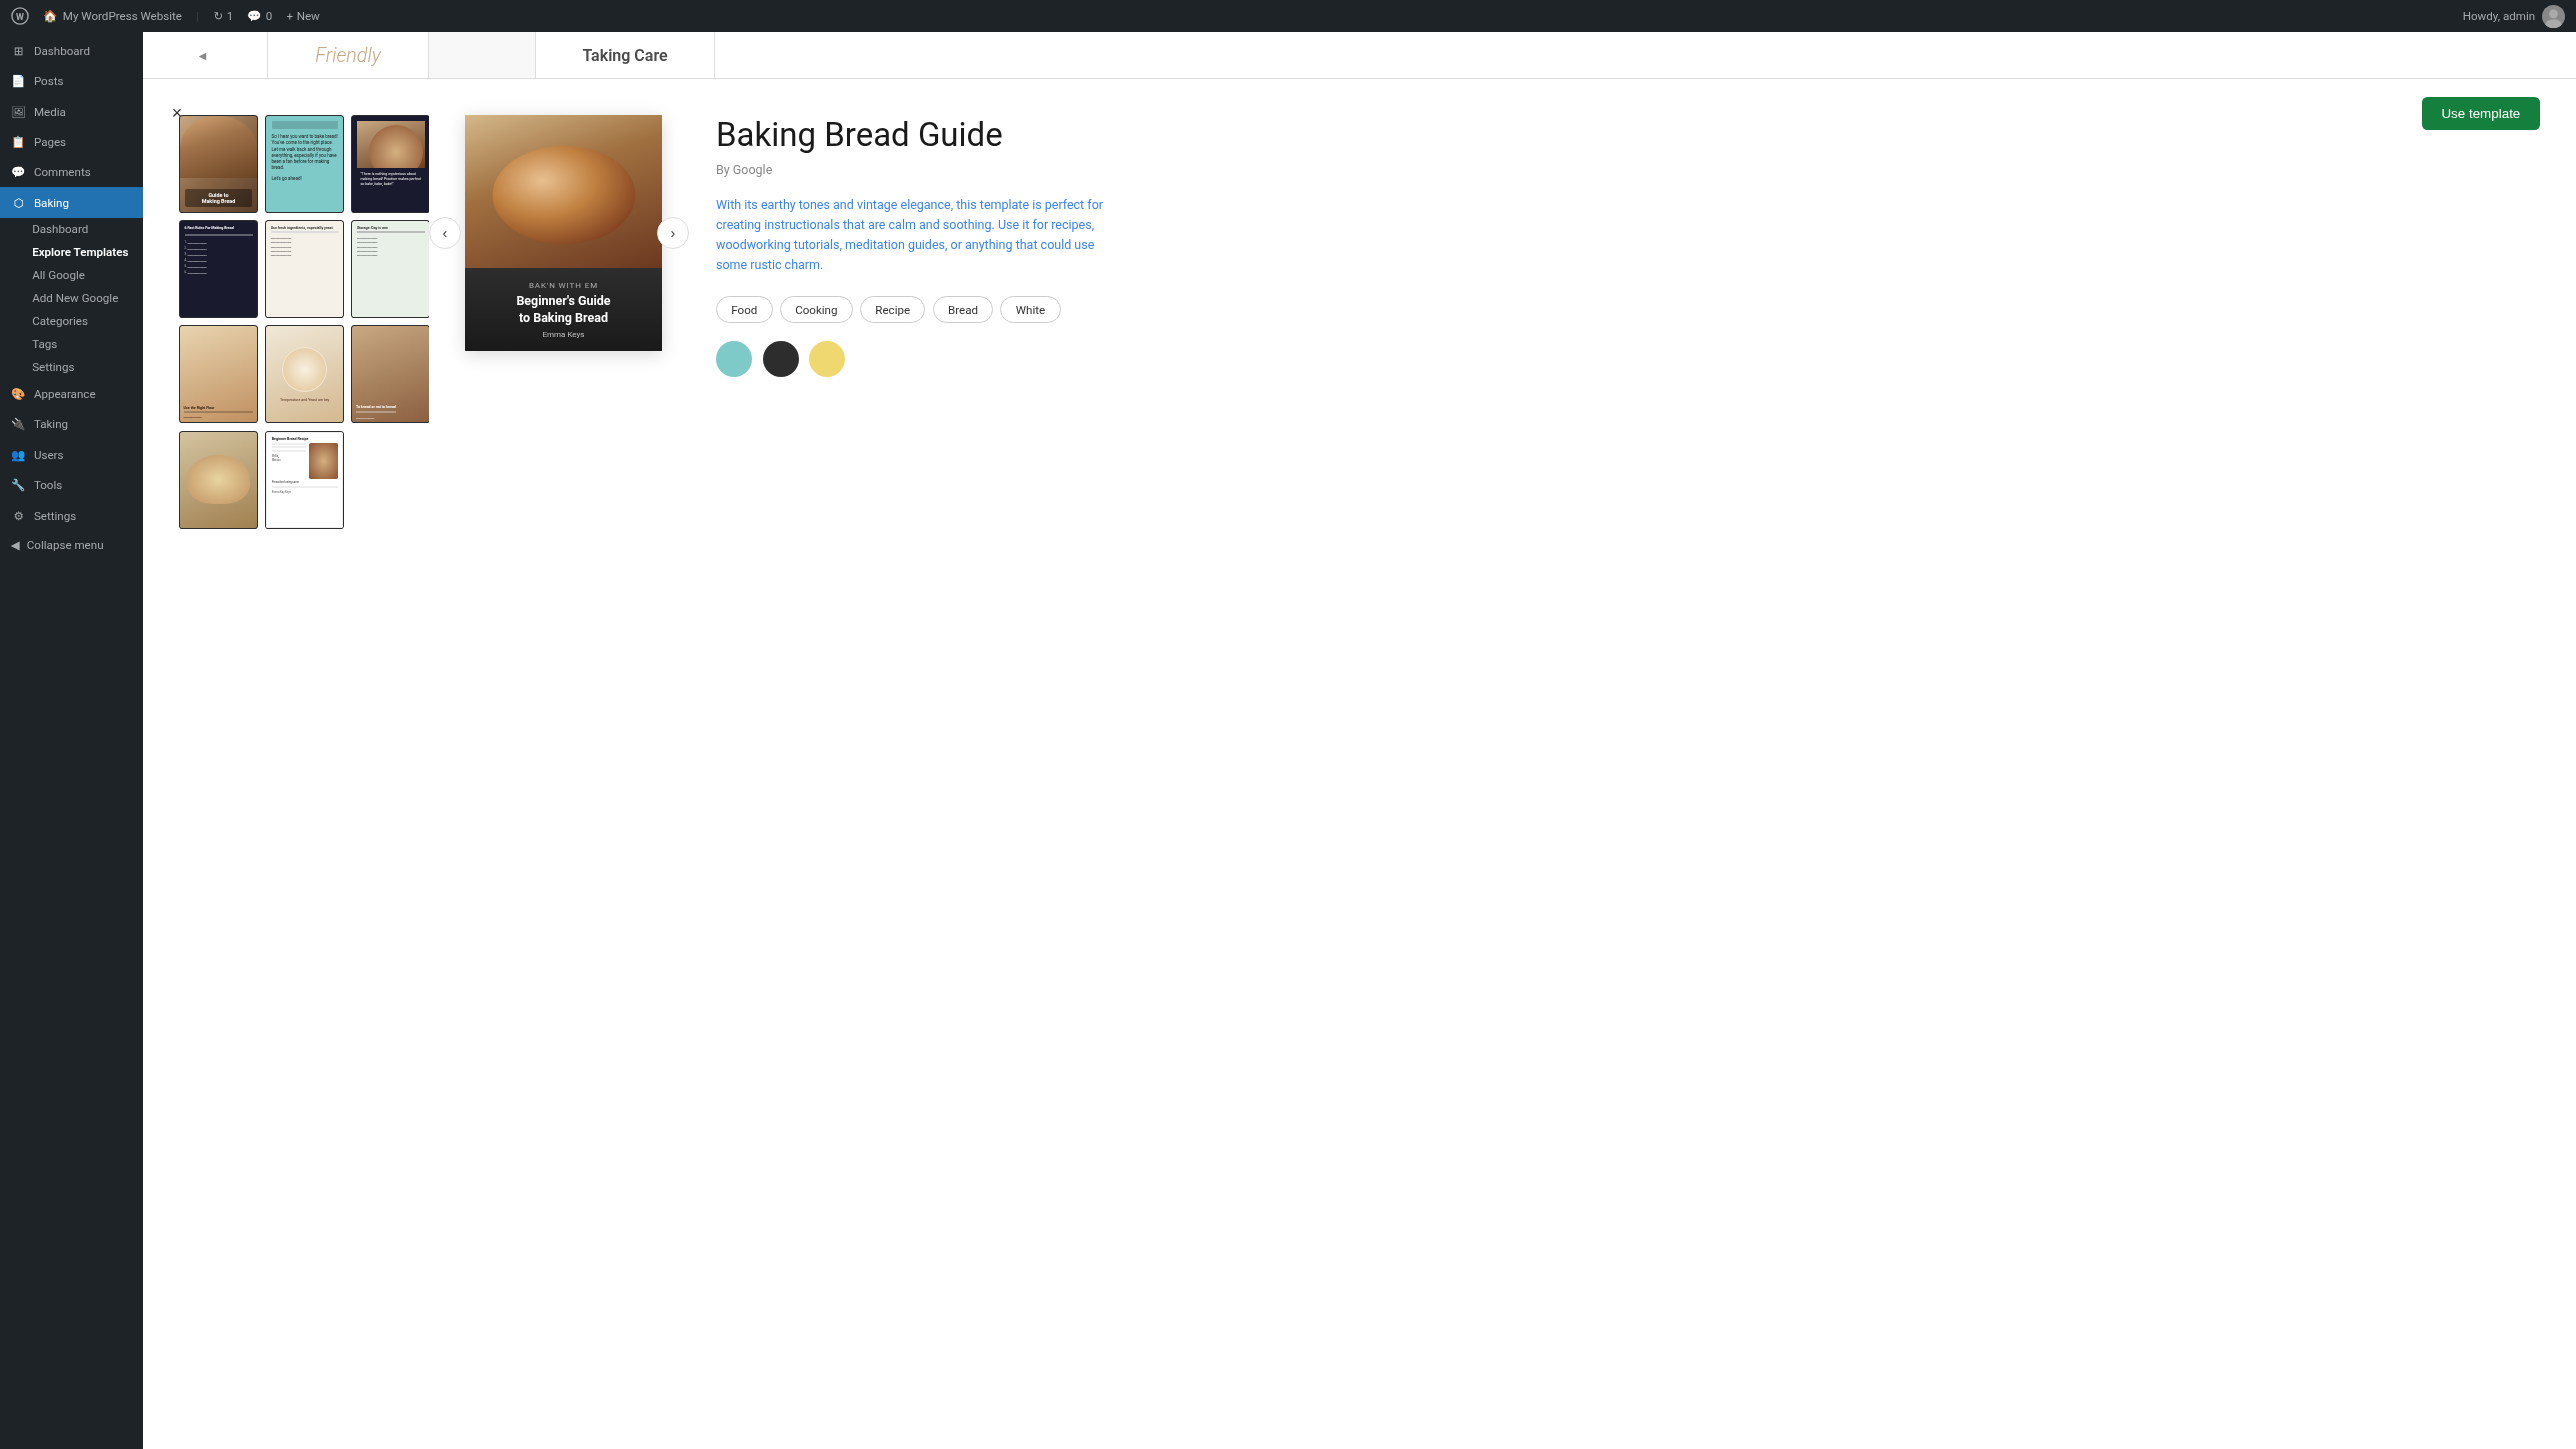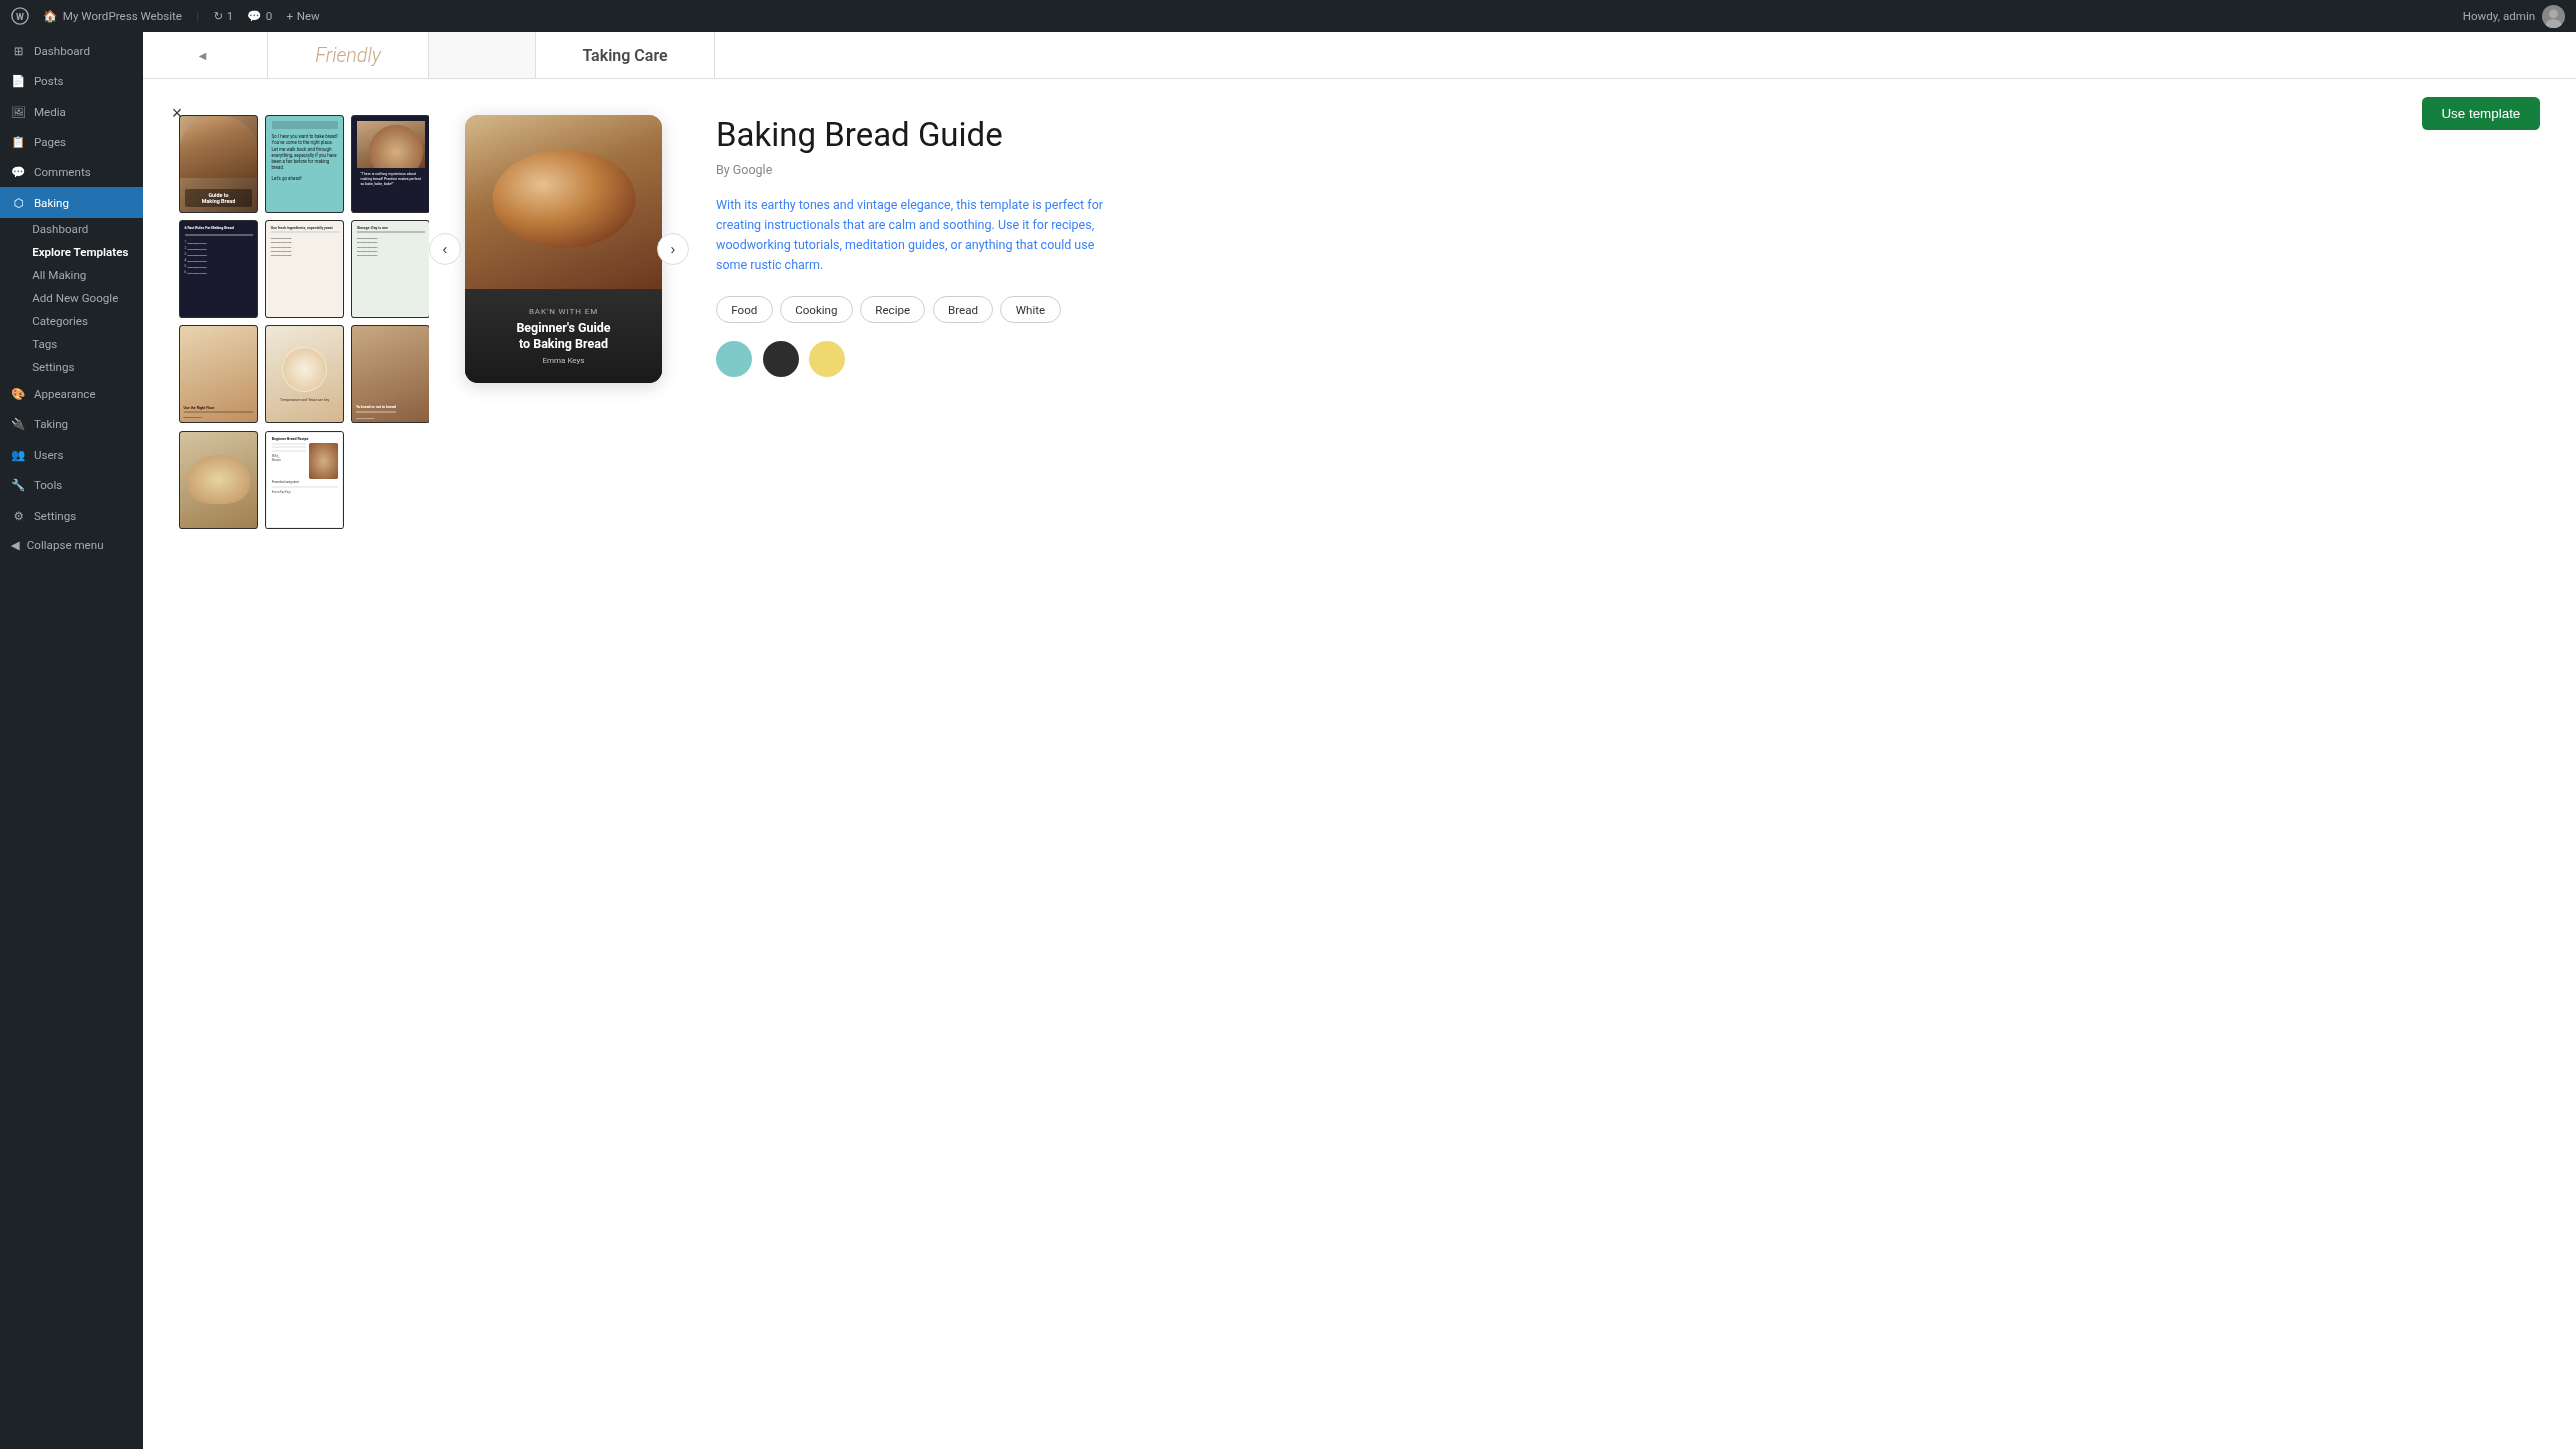--- a/index.html
+++ b/index.html
@@ -264,22 +264,22 @@
       cursor: pointer;
       font-size: 14.3px;
       color: #333;
       z-index: 5;
     }
     .preview-nav.prev { left: -36px; }
     .preview-nav.next { right: -27px; }
 
     .preview-slide {
       width: 197px;
-      height: 268px;
-      border-radius: 13px;
+      height: 236px;
+      border-radius: 1px;
       overflow: hidden;
       box-shadow: 0 3.6px 18px rgba(0,0,0,0.15);
       position: relative;
       background: linear-gradient(160deg, #c8a882 0%, #8b6040 60%, #3d2510 100%);
     }
     .preview-slide-img {
       width: 100%;
       height: 65%;
       background: linear-gradient(160deg, #d4b88a 0%, #a07040 40%, #6b3820 100%);
       position: relative;
@@ -458,21 +458,21 @@
       <span class="icon">💬</span>
       <span>Comments</span>
     </div>
     <div class="sidebar-item active">
       <span class="icon">⬡</span>
       <span>Baking</span>
     </div>
     <div class="sidebar-sub">
       <div class="sidebar-sub-item">Dashboard</div>
       <div class="sidebar-sub-item active">Explore Templates</div>
-      <div class="sidebar-sub-item">All Making</div>
+      <div class="sidebar-sub-item">All Google</div>
       <div class="sidebar-sub-item">Add New Google</div>
       <div class="sidebar-sub-item">Categories</div>
       <div class="sidebar-sub-item">Tags</div>
       <div class="sidebar-sub-item">Settings</div>
     </div>
     <div class="sidebar-item">
       <span class="icon">🎨</span>
       <span>Appearance</span>
     </div>
     <div class="sidebar-item">

